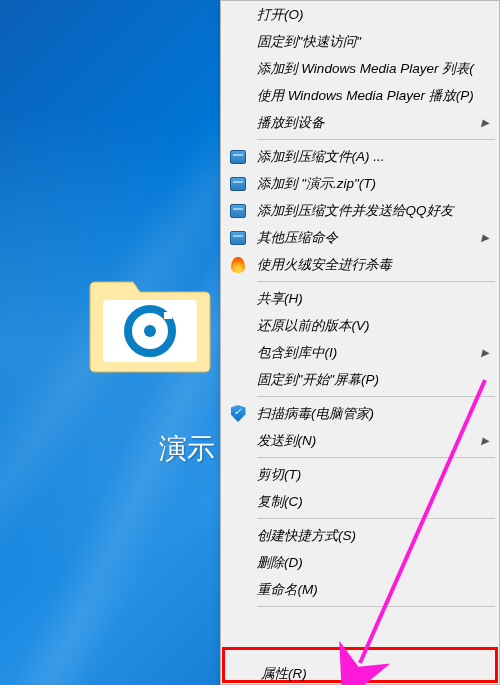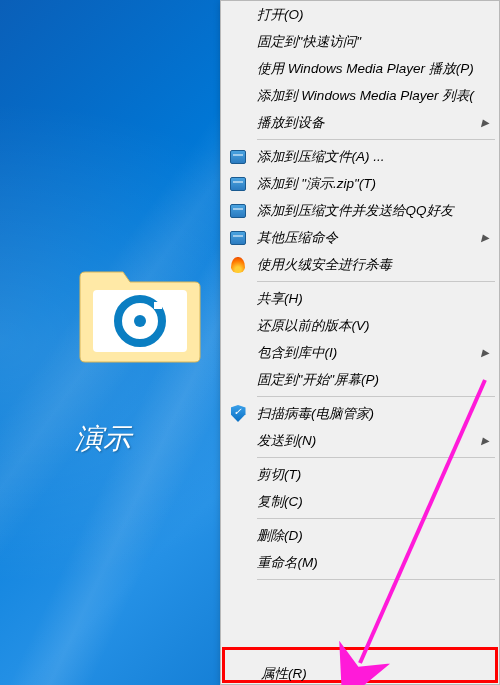--- a/index.html
+++ b/index.html
@@ -23,24 +23,23 @@
       width: 100%;
       height: 100%;
       background:
         radial-gradient(ellipse 600px 400px at 0% 50%, rgba(255,255,255,0.15) 0%, transparent 60%),
         linear-gradient(115deg, transparent 40%, rgba(255,255,255,0.1) 45%, transparent 50%),
         linear-gradient(125deg, transparent 30%, rgba(255,255,255,0.08) 35%, transparent 40%);
     }
     .folder-icon {
       position: absolute;
       left: 75px;
-      top: 262px;
+      top: 272px;
       width: 140px;
-      text-align: left;
-      font-style: italic;
+      text-align: right;
     }
     .folder-svg { width: 130px; height: 105px; }
     .folder-label {
       color: #fff;
       font-size: 28px;
       margin-top: 50px;
       text-shadow: 1px 1px 2px rgba(0,0,0,0.3);
     }
     .context-menu {
       position: absolute;
@@ -156,26 +155,26 @@
 
   <div class="context-menu">
 
     <div class="menu-item">
         <span>打开(O)</span>
       </div>
     <div class="menu-item">
         <span>固定到"快速访问"</span>
       </div>
     <div class="menu-item">
+        <span>添加到 Windows Media Player 列表(</span>
+      </div>
+    <div class="menu-item">
         <span>使用 Windows Media Player 播放(P)</span>
       </div>
     <div class="menu-item">
-        <span>添加到 Windows Media Player 列表(</span>
-      </div>
-    <div class="menu-item">
         <span>播放到设备</span>
         <span class="arrow">▶</span>
       </div>
 
     <div class="menu-sep"></div>
 
     <div class="menu-item">
         <span class="menu-icon">
           <span class="icon-archive"></span>
         </span>
@@ -240,20 +239,23 @@
 
     <div class="menu-item">
         <span>剪切(T)</span>
       </div>
     <div class="menu-item">
         <span>复制(C)</span>
       </div>
 
     <div class="menu-sep"></div>
 
+    <div class="menu-item">
+        <span>创建快捷方式(S)</span>
+      </div>
     <div class="menu-item">
         <span>删除(D)</span>
       </div>
     <div class="menu-item">
         <span>重命名(M)</span>
       </div>
 
     <div class="menu-sep"></div>
 
     <div class="highlight-box">

